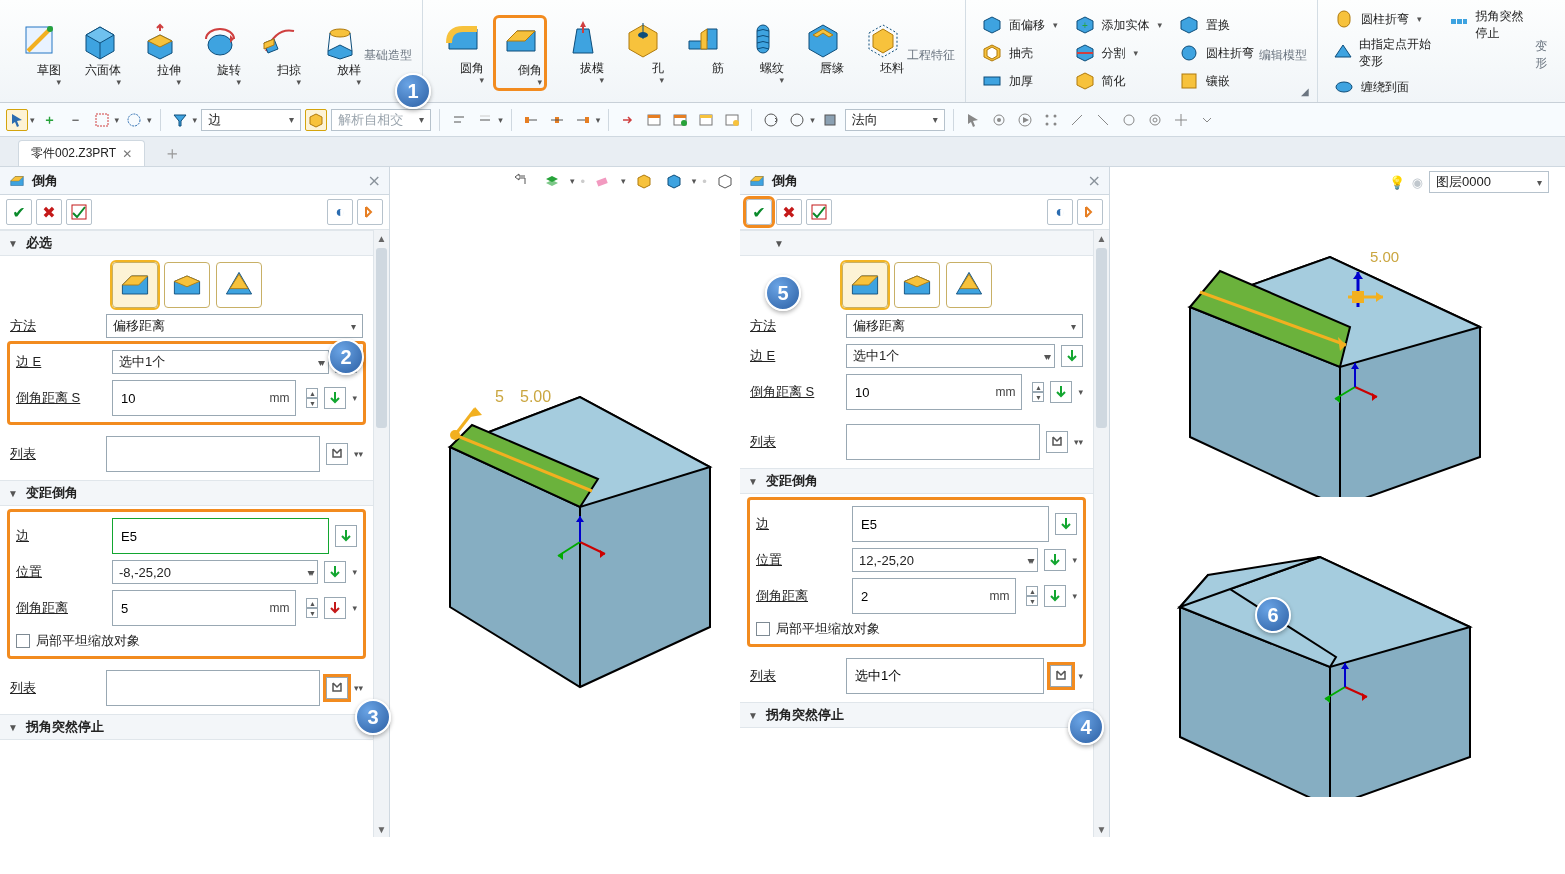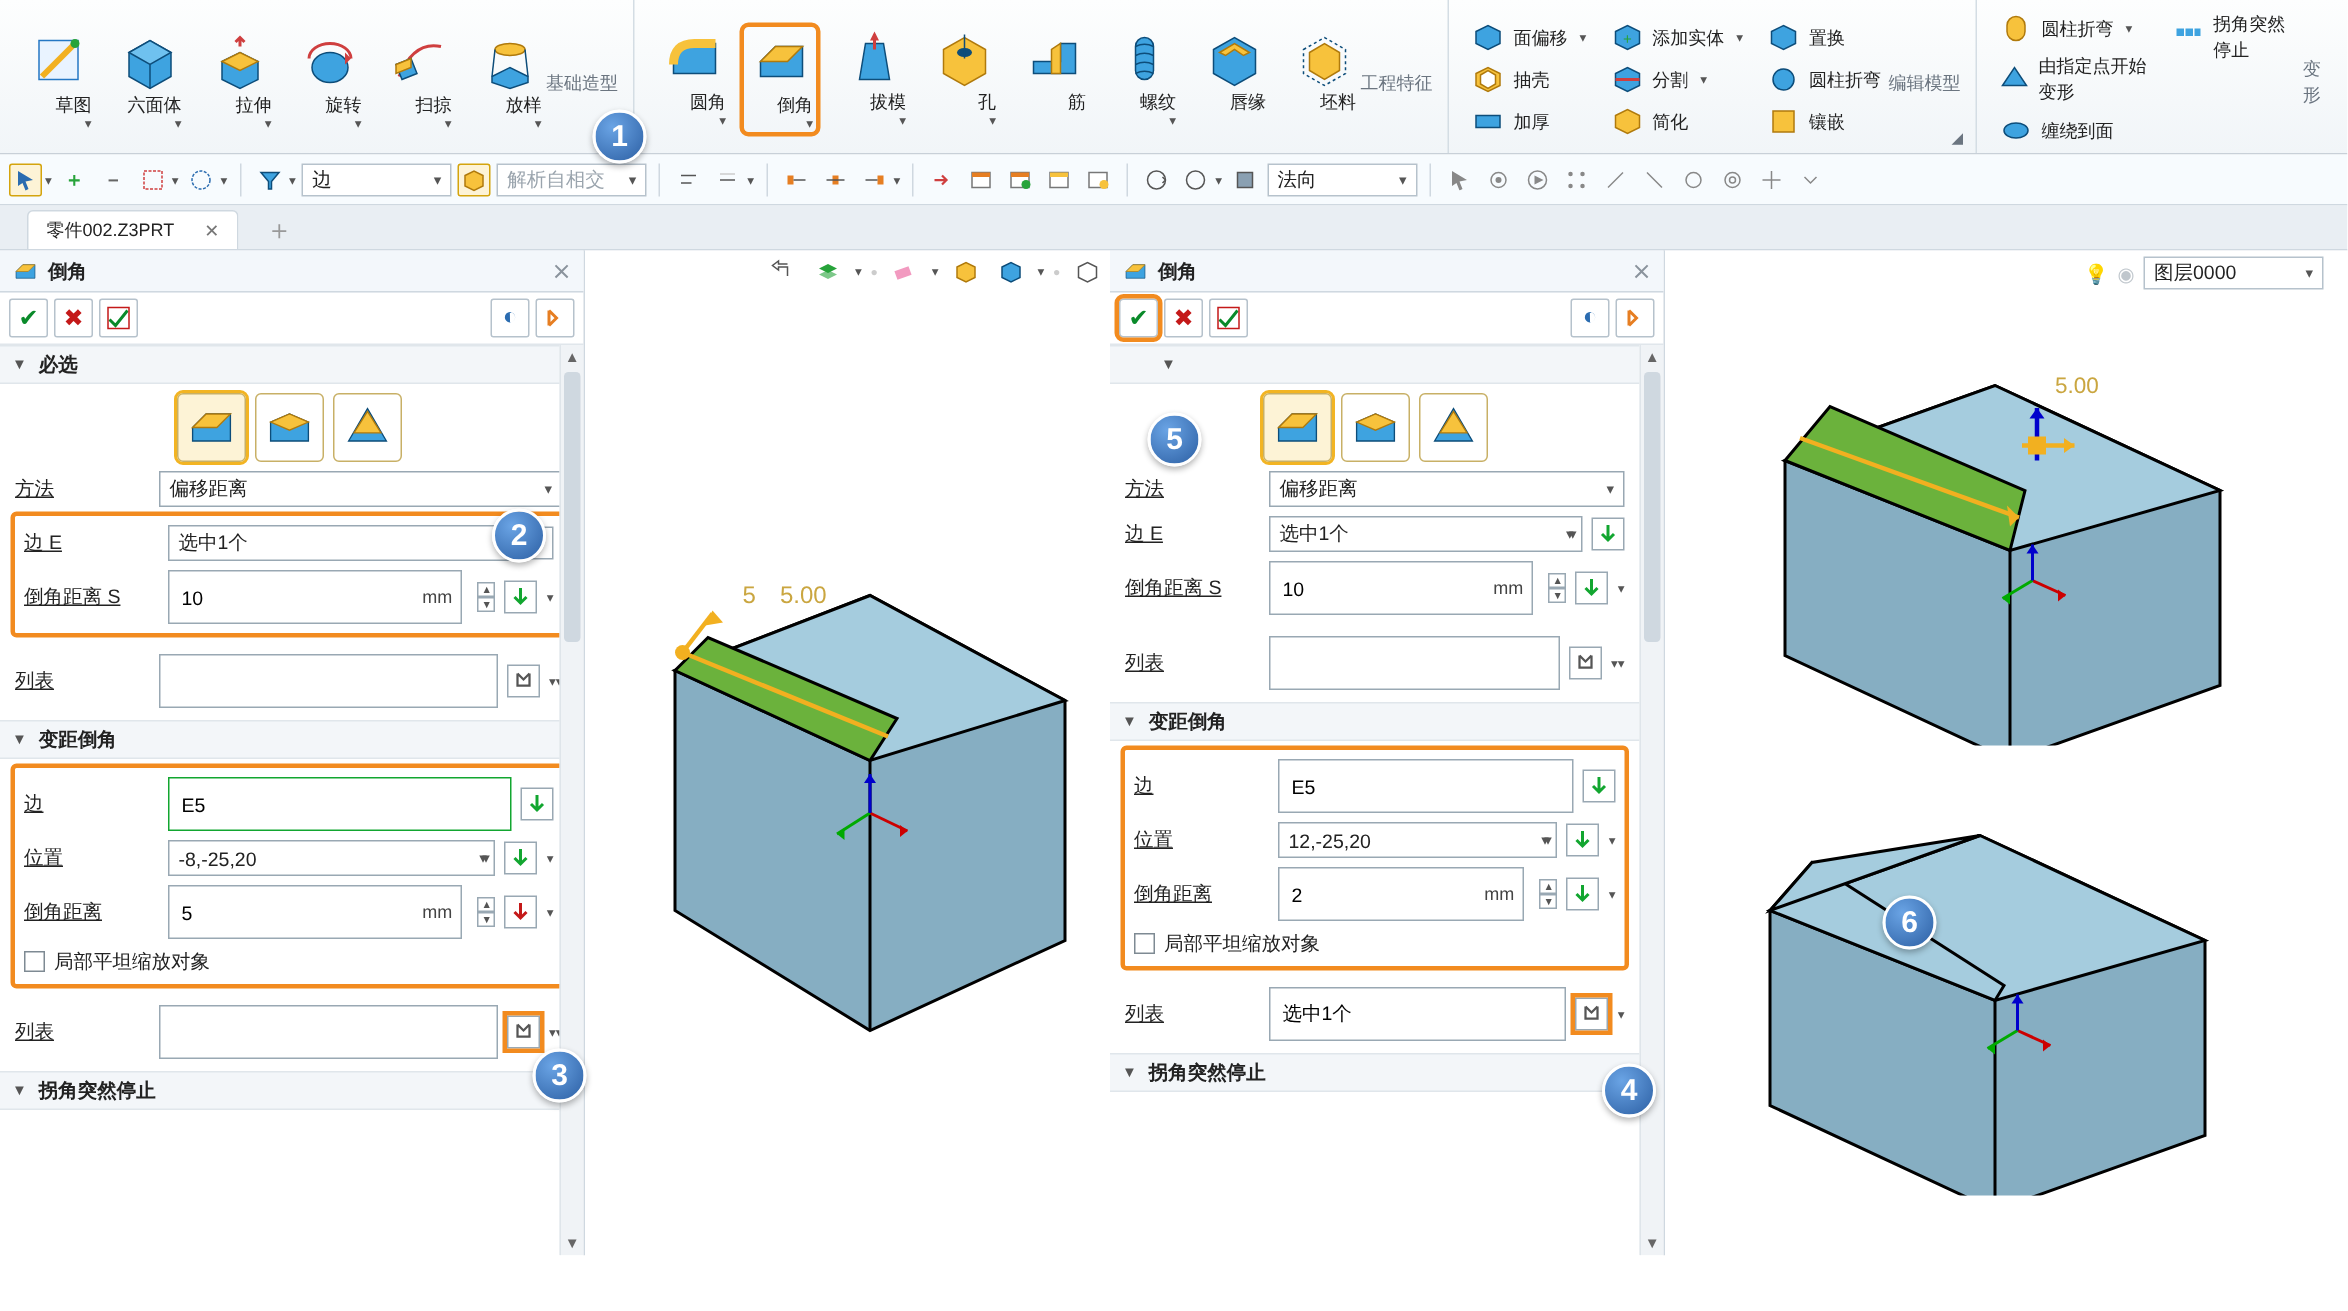--- a/index.html
+++ b/index.html
@@ -27,21 +27,21 @@
   
   .toolstrip { height:34px; background:#f7fbfe; border-bottom:1px solid #cfd8e0; display:flex; align-items:center; gap:4px; padding:0 6px; }
   .ts-btn { width:22px; height:22px; border:1px solid transparent; border-radius:2px; display:flex; align-items:center; justify-content:center; cursor:pointer; }
   .ts-dd { font-size:9px; color:#555; margin-left:-2px; }
   .ts-sep { width:1px; height:22px; background:#cfd8e0; margin:0 4px; }
   .ts-combo { height:22px; border:1px solid #b6c2cc; background:#fff; display:flex; align-items:center; padding:0 6px; gap:6px; min-width:100px; cursor:pointer; }
   .ts-combo .dd { margin-left:auto; font-size:10px; color:#555; }
 
   
   .tabbar { height:30px; background:#e9eef3; border-bottom:1px solid #cfd8e0; display:flex; align-items:flex-end; padding-left:18px; gap:6px; }
-  .tab { height:26px; padding:0 12px; background:#fff; border:1px solid #cfd8e0; border-bottom:none; border-radius:4px 4px 0 0; display:flex; align-items:center; gap:20px; font-size:12px; cursor:pointer; }
+  .tab { height:26px; padding:0 12px; background:#fff; border:1px solid #cfd8e0; border-bottom:none; border-radius:4px 4px 0 0; display:flex; align-items:center; gap:6px; font-size:12px; cursor:pointer; }
   .tab .close { font-size:12px; color:#777; }
   .tab.add { background:transparent; border:none; color:#999; font-size:18px; }
 
   
   .workspace { display:flex; height:670px; position:relative; }
   .panel { width:390px; border-right:1px solid #cfd8e0; display:flex; flex-direction:column; position:relative; }
   .panel-header { height:28px; background:#f3f7fb; border-bottom:1px solid #cfd8e0; display:flex; align-items:center; padding:0 8px; gap:6px; }
   .panel-header .title-ico { width:18px; height:18px; }
   .panel-header .title { font-size:13px; font-weight:600; }
   .panel-header .px { margin-left:auto; color:#8a939c; cursor:pointer; }
@@ -621,21 +621,21 @@
           </svg>
         </div>
     </div>
 
     <div class="panel-scroll">
       <div class="scrollbar">
         <div class="up">▲</div>
         <div class="thumb"></div>
         <div class="down" style="position:absolute;bottom:0;left:0;right:0;">▼</div>
       </div>
-      <div style="margin-right:4px;">
+      <div style="margin-right:16px;">
 
         <div class="section-hdr">必选</div>
         <div class="section-body">
           <div class="big-option-row">
             <div class="big-option sel">
                 <svg width="36" height="36" viewBox="0 0 40 40">
                   <polygon points="6,30 6,20 16,10 34,10 34,30" fill="#3ea3e0" stroke="#0d4d7a"></polygon>
                   <polygon points="6,20 16,10 34,10 24,20" fill="#f7c23c" stroke="#b07a0c"></polygon>
                 </svg>
               </div>

